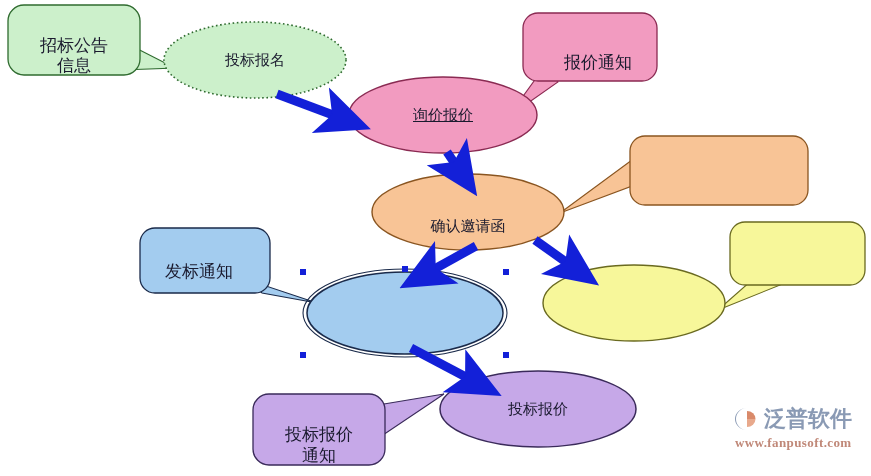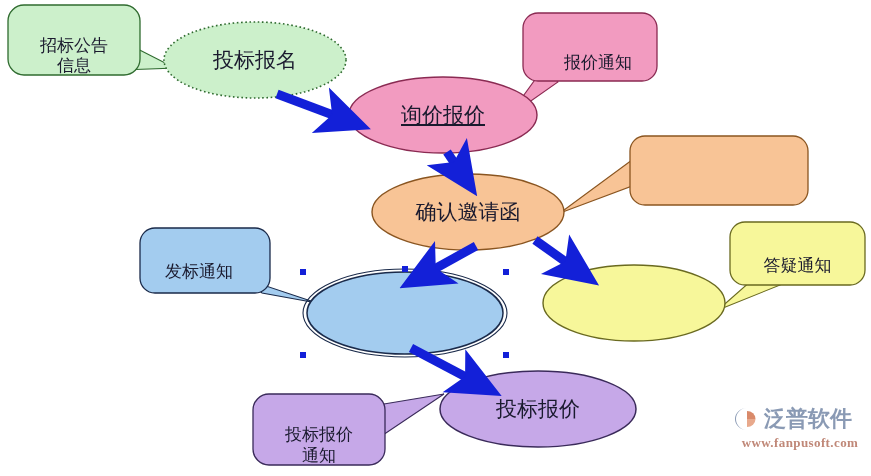--- a/index.html
+++ b/index.html
@@ -30,21 +30,21 @@
     position: absolute;
     display: flex;
     align-items: center;
     justify-content: center;
     text-align: center;
     color: #1a1a2e;
     line-height: 1.18;
     white-space: pre-line;
     pointer-events: none;
   }
-  .node-label { font-size: 21px; }
+  .node-label { font-size: 15px; }
   .callout-label { font-size: 17px; margin-top: 16px; }
   
   #watermark {
     position: absolute;
     left: 733px;
     top: 404px;
     width: 132px;
     height: 50px;
   }
   #watermark .wm-row {
@@ -66,21 +66,20 @@
     font-family: "Liberation Sans", "DejaVu Sans", sans-serif;
   }
   #watermark .wm-url {
     font-size: 13px;
     font-weight: bold;
     color: #c08878;
     letter-spacing: 0.4px;
     margin-top: 1px;
     margin-left: 2px;
     font-family: "Liberation Serif", "DejaVu Serif", serif;
-    text-align: center;
   }
 </style>
 </head>
 <body>
 
 <div id="canvas">
 
   <svg id="flow-svg" viewBox="0 0 871 476">
     <defs>
       <marker id="blue-arrow" markerWidth="6" markerHeight="6" refX="3.4" refY="3" orient="auto" markerUnits="strokeWidth">
@@ -118,28 +117,27 @@
 
     <rect x="300" y="269" width="6" height="6" fill="#1320d8"></rect>
     <rect x="402" y="266" width="6" height="6" fill="#1320d8"></rect>
     <rect x="503" y="269" width="6" height="6" fill="#1320d8"></rect>
     <rect x="300" y="352" width="6" height="6" fill="#1320d8"></rect>
     <rect x="503" y="352" width="6" height="6" fill="#1320d8"></rect>
   </svg>
 
   <div class="node-label" style="left:164px; top:22px; width:182px; height:76px;">投标报名</div>
   <div class="node-label" style="left:349px; top:77px; width:188px; height:76px;text-decoration:underline;">询价报价</div>
-  <div class="node-label" style="left:372px; top:174px; width:192px; height:76px;">确认邀请函</div>
+  <div class="node-label" style="left:372px; top:188px; width:192px; height:76px;">确认邀请函</div>
   <div class="node-label" style="left:440px; top:371px; width:196px; height:76px;">投标报价</div>
 
   <div class="callout-label" style="left:8px; top:5px; width:132px; height:70px;">招标公告
 信息</div>
   <div class="callout-label" style="left:523px; top:13px; width:134px; height:68px;padding-left:8px;">报价通知</div>
   <div class="callout-label" style="left:140px; top:228px; width:118px; height:56px;">发标通知</div>
-  <div class="callout-label" style="left:730px; top:222px; width:135px; height:56px;">答疑通知</div>
   <div class="callout-label" style="left:253px; top:394px; width:132px; height:71px;">投标报价
 通知</div>
 
   <div id="watermark">
     <div class="wm-row">
       <svg class="wm-mark" viewBox="0 0 28 26">
         <path d="M14 2 A12 11 0 1 0 14 24 A9 9 0 0 1 14 2 Z" fill="#8a9ab4"></path>
         <path d="M14 5 A8.5 8 0 0 1 22.5 13 L14 13 Z" fill="#d98a6a"></path>
         <path d="M14 13 L22.5 13 A8.5 8 0 0 1 14 21 Z" fill="#e8a98c"></path>
       </svg>

